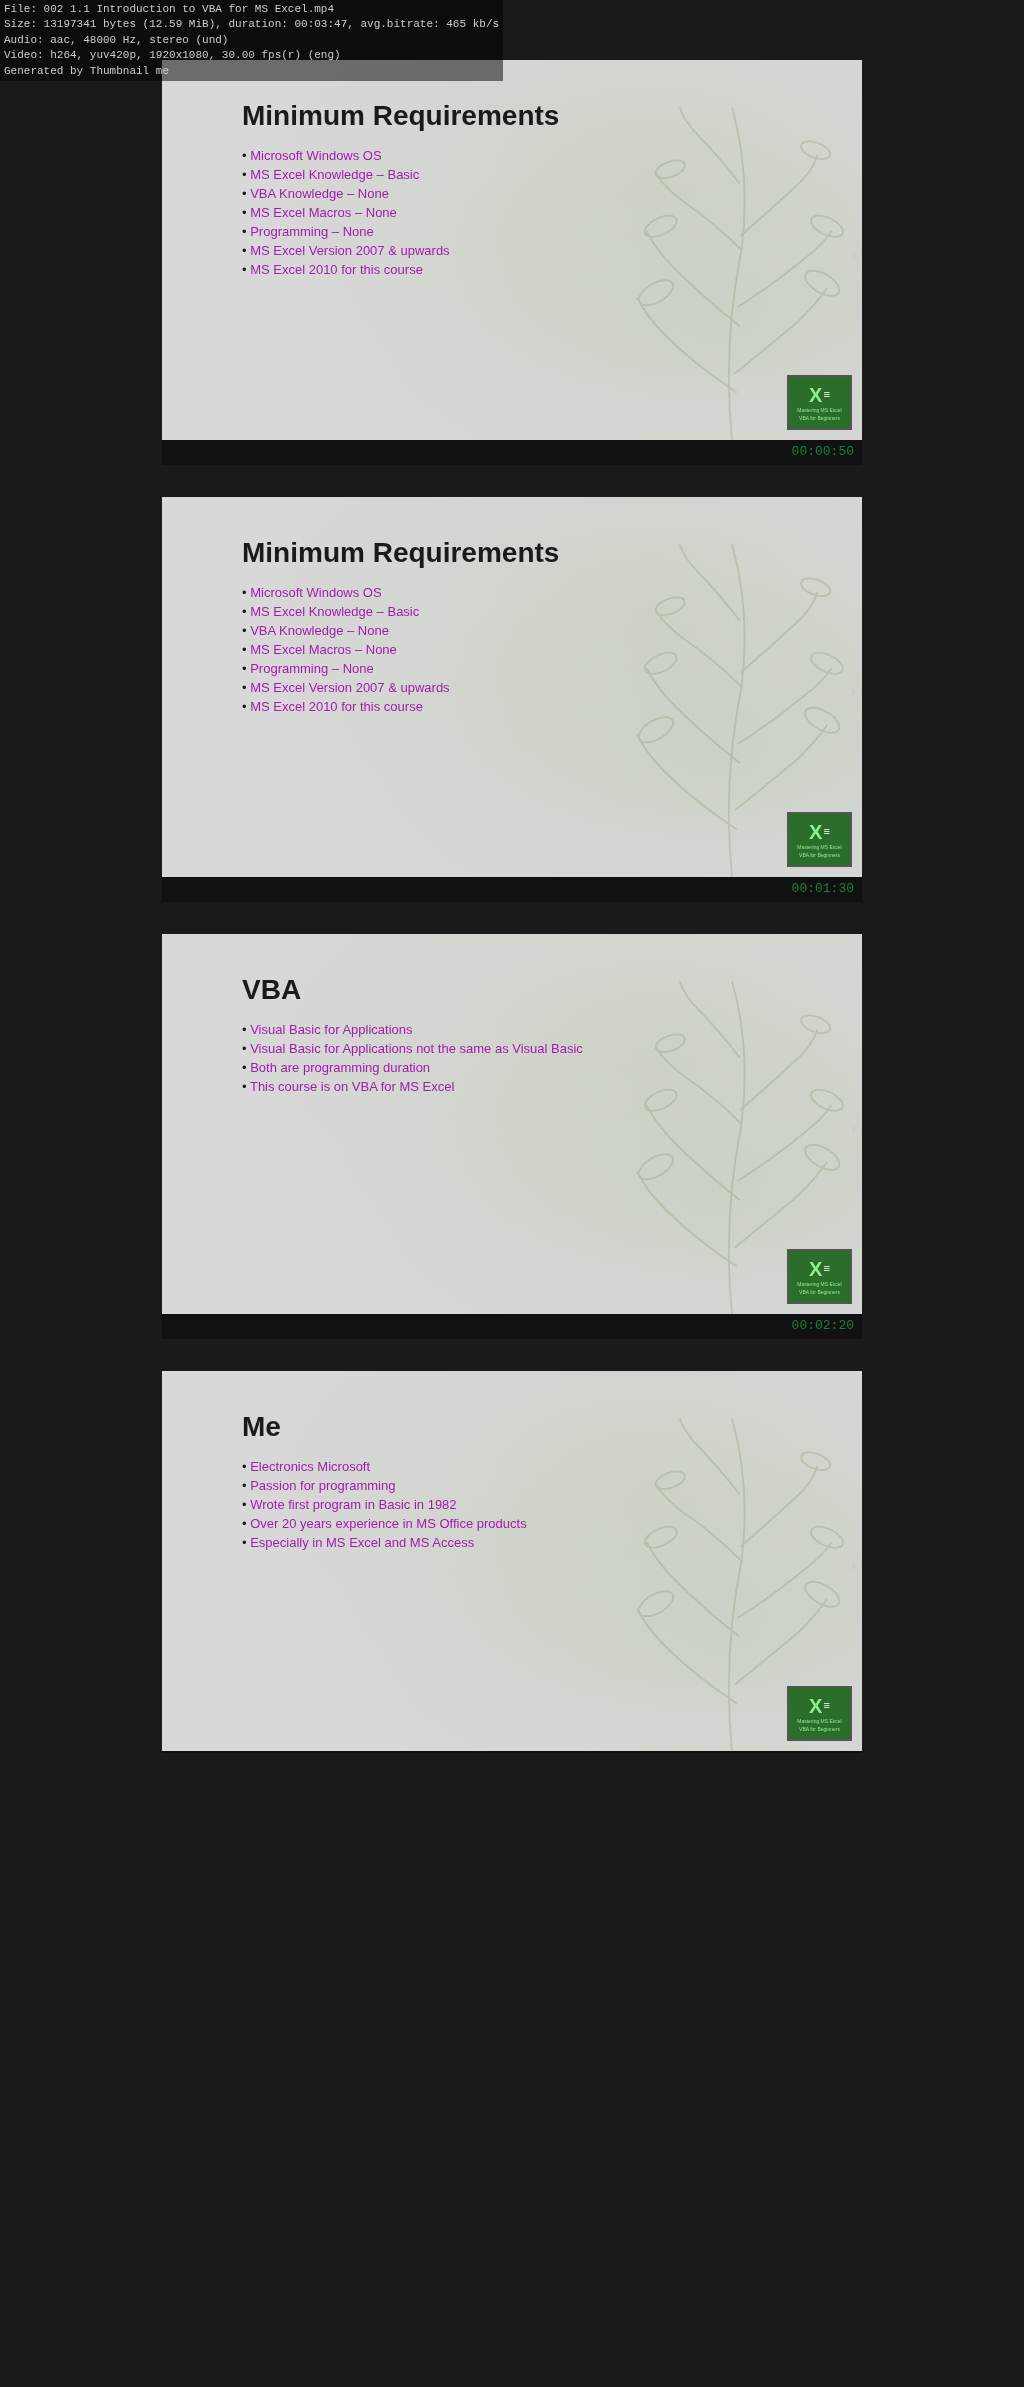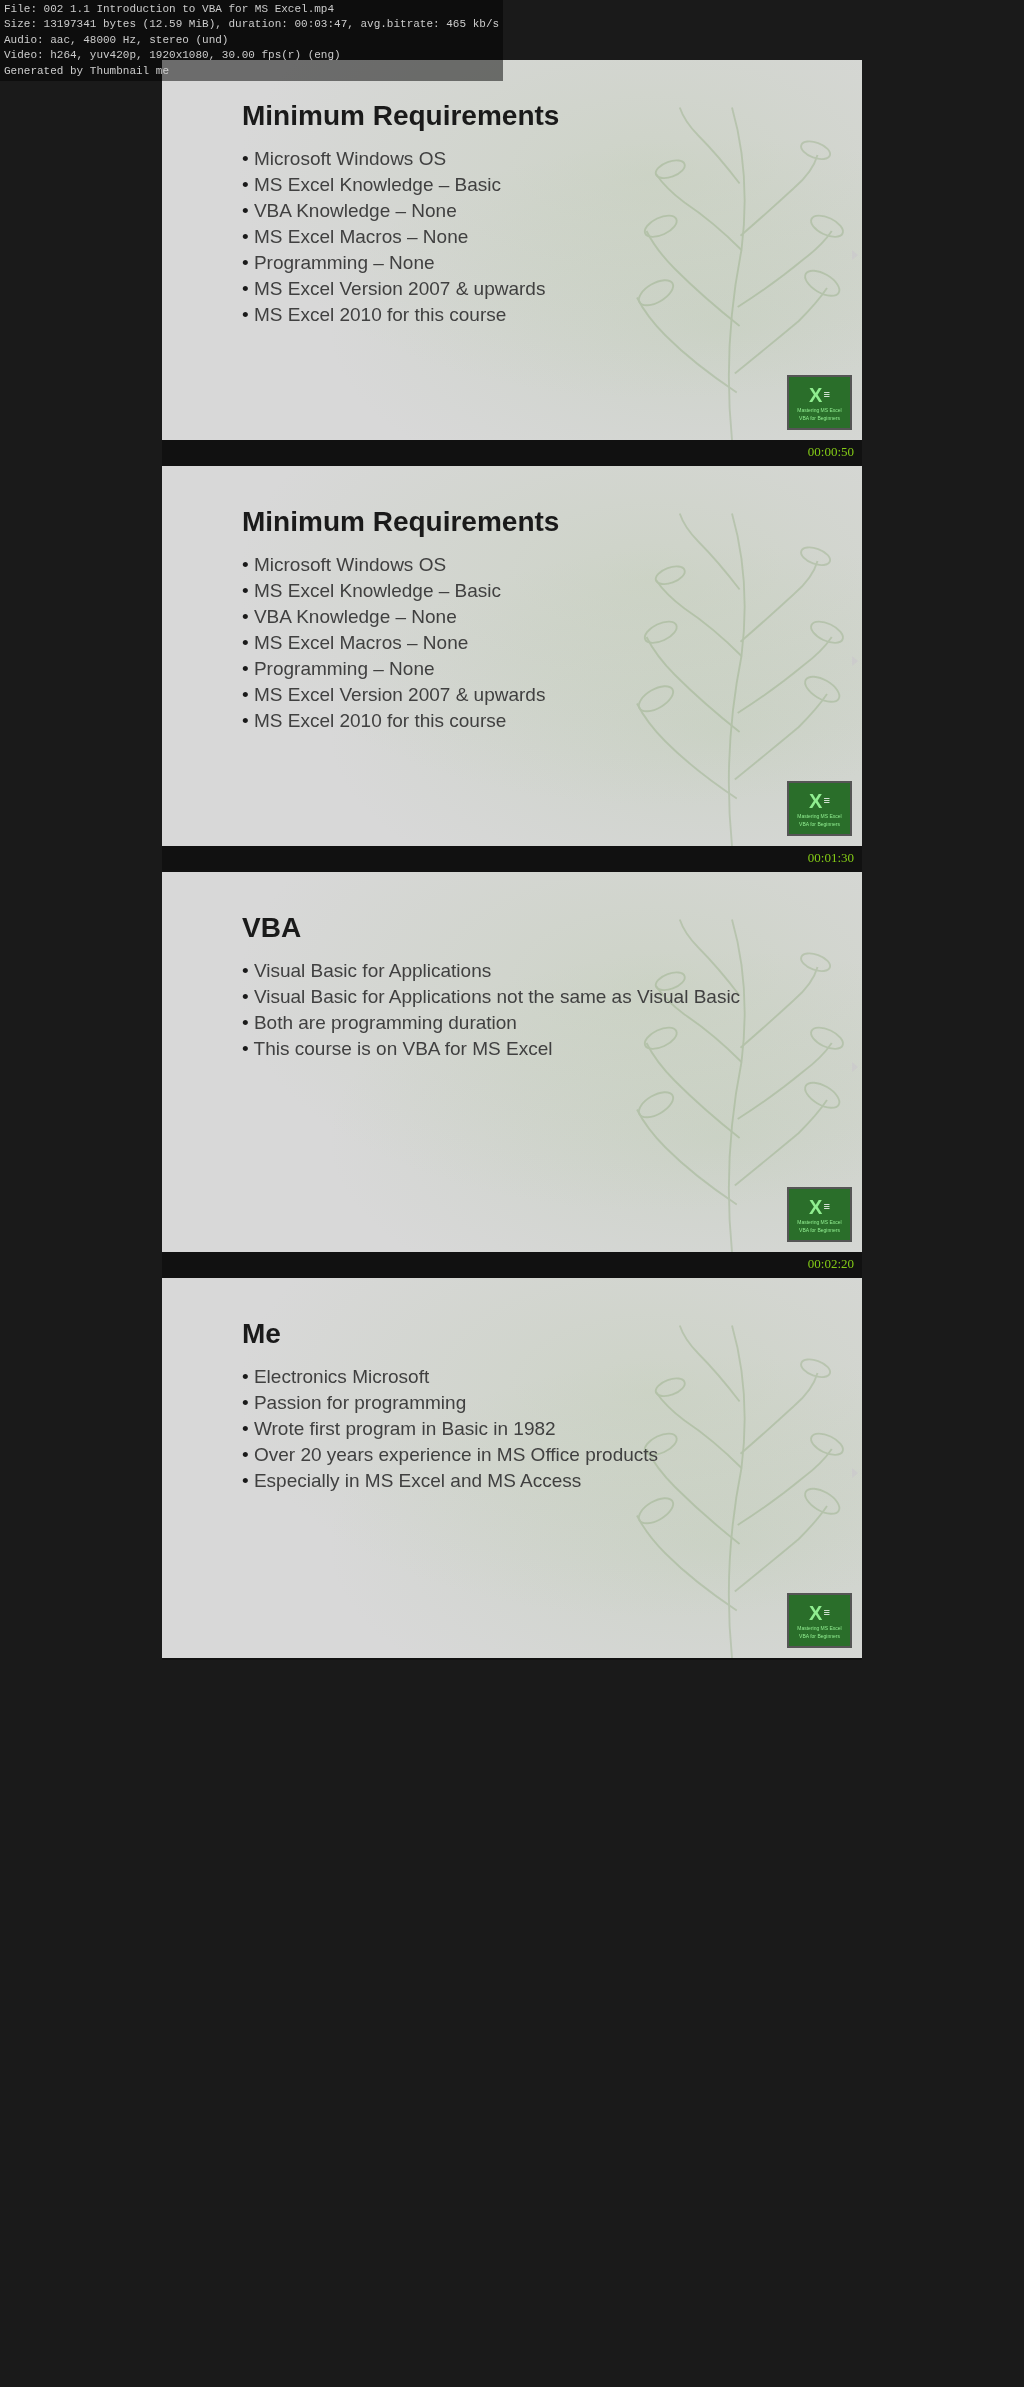--- a/index.html
+++ b/index.html
@@ -23,20 +23,21 @@
       line-height: 1.4;
       z-index: 100;
       background: rgba(0,0,0,0.5);
     }
 
     .main-container {
       padding-top: 60px;
       display: flex;
       flex-direction: column;
       align-items: center;
+      gap: 32px;
     }
 
     .slide-wrapper {
       position: relative;
       width: 700px;
       margin-bottom: 0;
     }
 
     .slide {
       position: relative;
@@ -67,44 +68,44 @@
       z-index: 1;
     }
 
     .slide-list {
       list-style: none;
       position: relative;
       z-index: 1;
     }
 
     .slide-list li {
-      font-size: 19px;
-      color: #404040;
+      font-size: 13px;
+      color: #a21caf;
       margin-bottom: 4px;
       padding-left: 0;
     }
 
     .slide-list li::before {
       content: '• ';
       color: #1a1a1a;
     }
 
     .timestamp-bar {
       background: #111;
       width: 700px;
       display: flex;
       justify-content: flex-end;
       align-items: center;
       padding: 4px 8px;
     }
 
     .timestamp {
-      color: #84cc16;
+      color: #15803d;
       font-size: 13px;
-      font-family: Liberation Serif, serif;
+      font-family: Liberation Mono, monospace;
     }
 
     .thumbnail {
       position: absolute;
       bottom: 10px;
       right: 10px;
       width: 65px;
       height: 55px;
       background: #2a6e2a;
       border: 2px solid #555;

